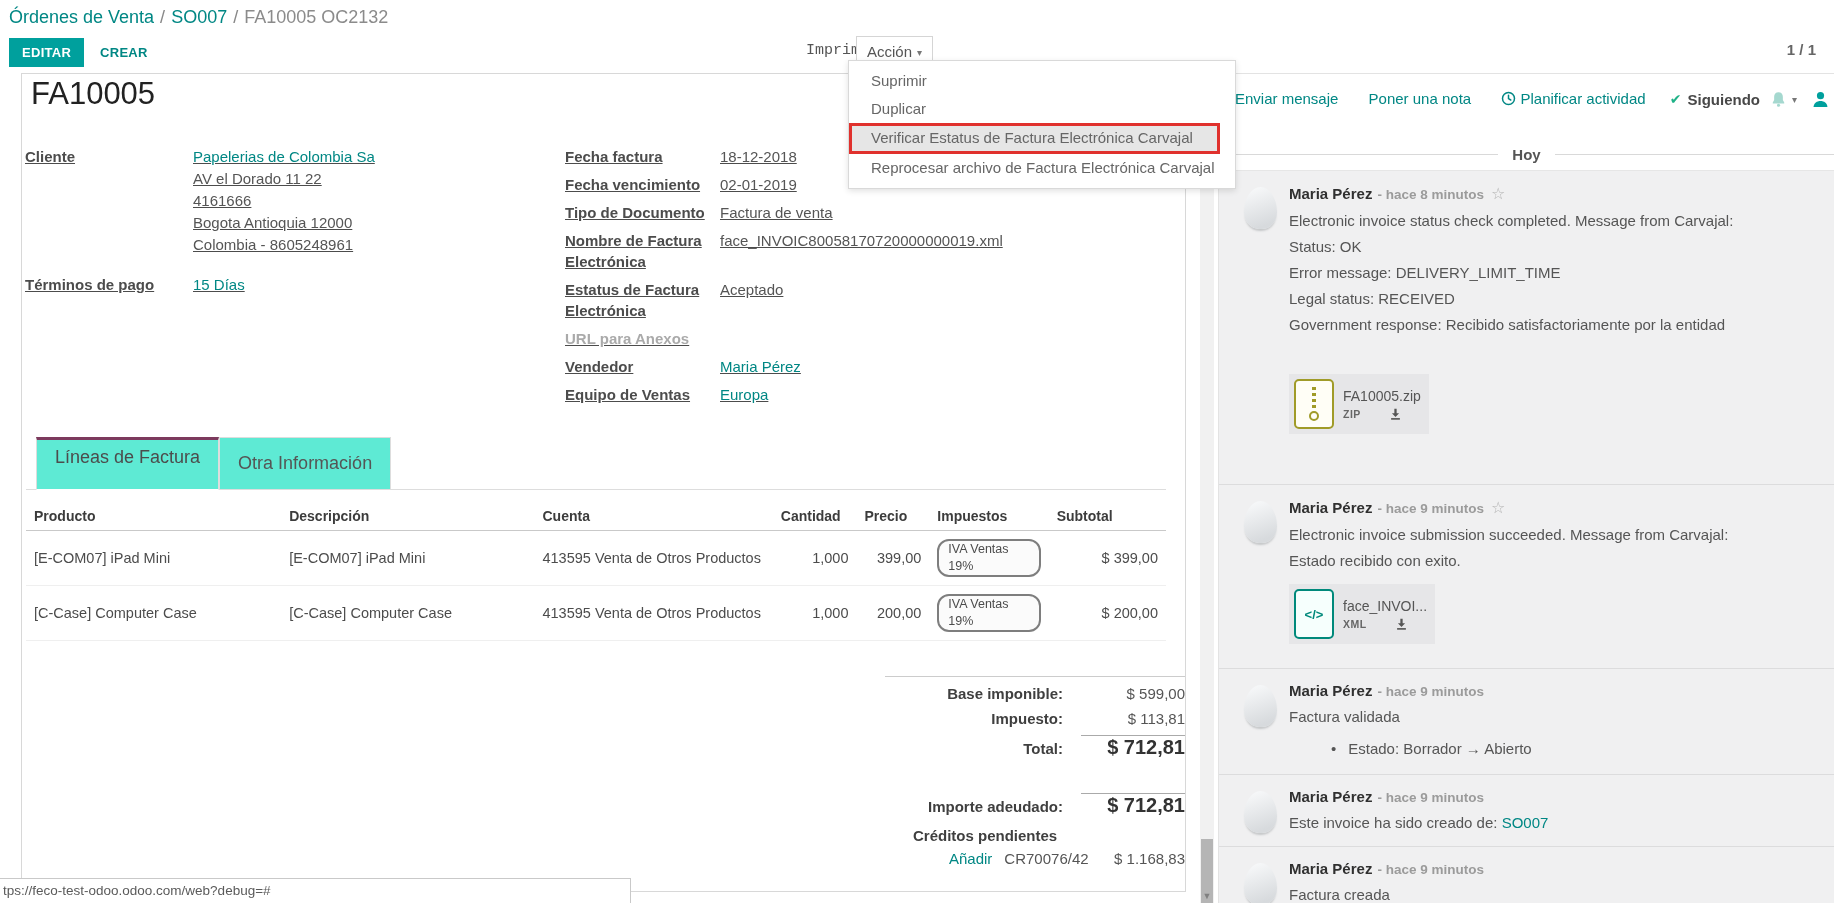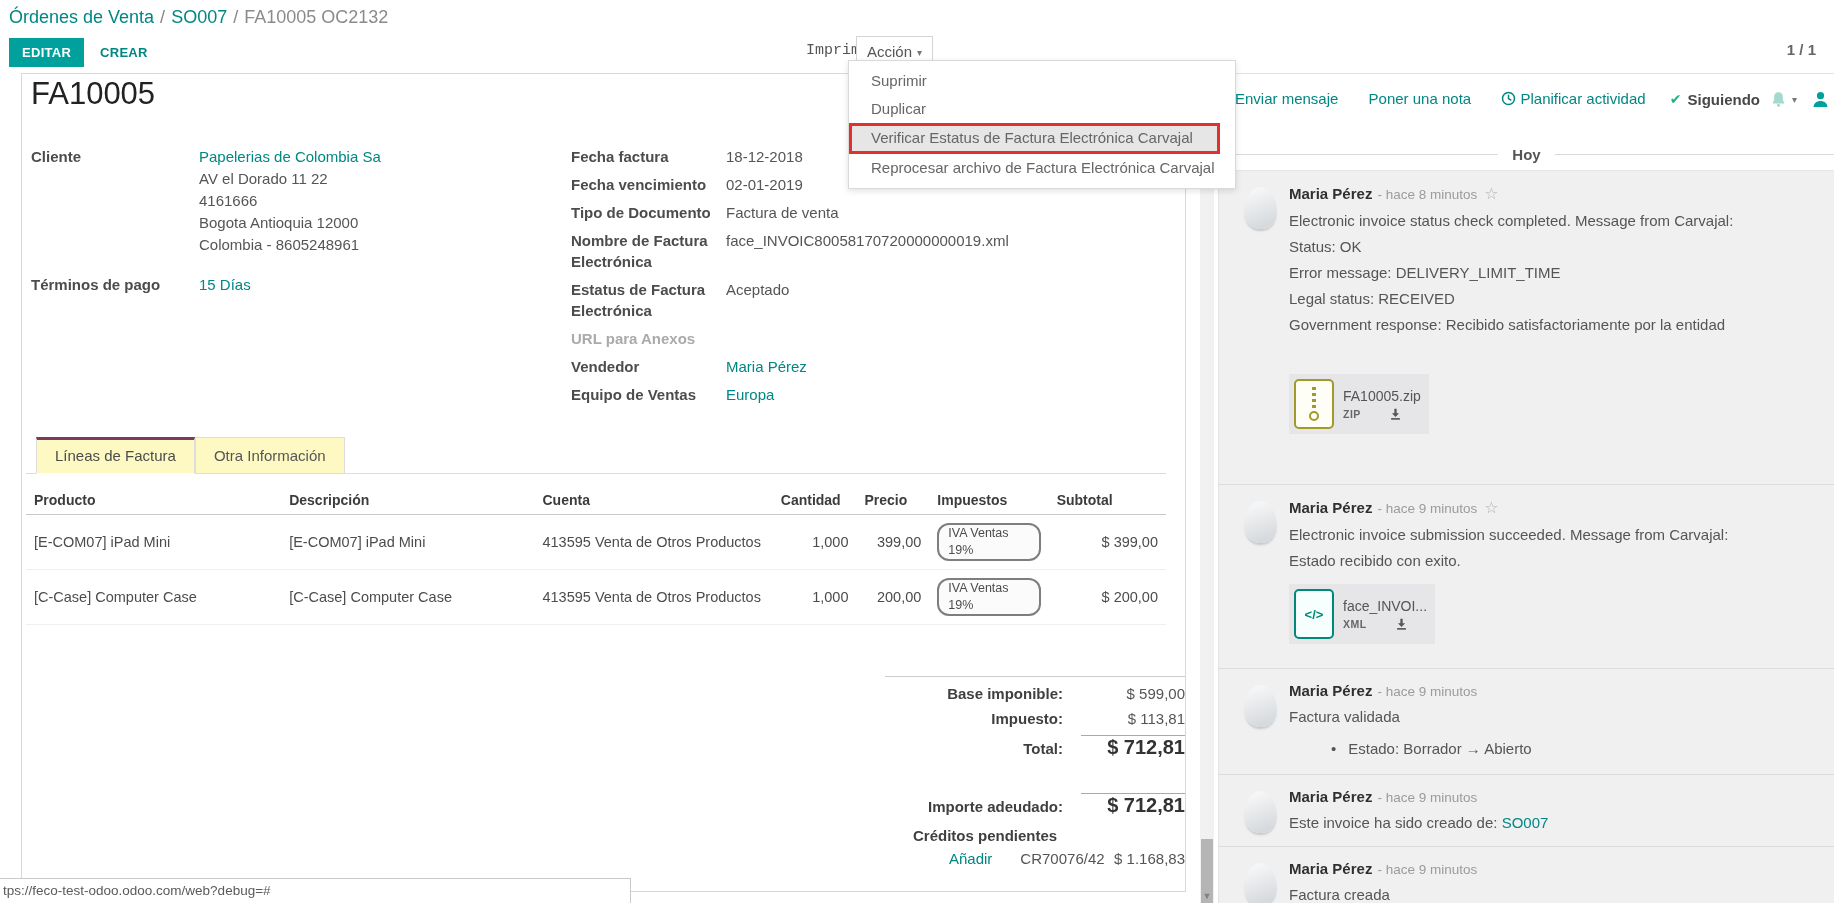--- a/index.html
+++ b/index.html
@@ -26,57 +26,57 @@
   .menu{position:absolute;left:848px;top:60px;width:386px;background:#fff;
     border:1px solid #d9d9d9;box-shadow:0 2px 6px rgba(0,0,0,.12);z-index:50;padding:6px 0;}
   .menu-item{height:28px;line-height:28px;padding-left:22px;font-size:15px;color:#666;
     cursor:pointer;white-space:nowrap;}
   .menu-item.hl{background:#e6e6e6;border:3px solid #e0312d;margin-right:15px;
     padding-left:19px;height:25px;line-height:24px;}
   
   .sheet{position:absolute;left:21px;top:73px;width:1163px;height:817px;background:#fff;
     border:1px solid #d8d8d8;z-index:5;}
   .sheet-title{position:absolute;left:9px;top:2px;font-size:31px;font-weight:500;color:#222;}
-  .fgroups{position:absolute;left:9px;top:72px;right:20px;display:flex;}
+  .fgroups{position:absolute;left:3px;top:72px;right:20px;display:flex;text-decoration:underline;}
   .fg-left{width:540px;}
   .fg-right{flex:1;}
   .frow{display:flex;margin-bottom:6px;font-size:15px;line-height:21px;}
   .flabel{width:168px;font-weight:bold;color:#4c4c4c;flex-shrink:0;}
   .fg-right .flabel{width:155px;}
   .fvalue{color:#555;}
   .flink{color:#008784;cursor:pointer;}
   .fmuted{color:#aaa;font-weight:bold;}
   .addr div{margin-bottom:1px;}
   .fg-right .frow{margin-bottom:7px;}
   
   .notebook{position:absolute;left:4px;top:363px;right:19px;}
   .tabs{display:flex;border-bottom:1px solid #ddd;padding-left:10px;}
-  .tab{font-size:15px;color:#4c4c4c;padding:9px 18px;border:1px solid #ddd;cursor:pointer;
-    background:#fef9c3;margin-bottom:-1px;}
+  .tab{font-size:18px;color:#4c4c4c;padding:15px 18px;border:1px solid #ddd;cursor:pointer;
+    background:#5eead4;margin-bottom:-1px;}
   .tab.active{border-top:3px solid #7c3a5d;border-bottom:1px solid #fff;padding-top:7px;}
   .tab.inactive{color:#555;}
   table.lines{width:100%;border-collapse:collapse;margin-top:12px;font-size:14.5px;}
   table.lines th{font-size:14px;color:#3c3c3c;text-align:left;padding:6px 8px;border-bottom:1px solid #c9c9c9;font-weight:bold;background:#fff;}
   table.lines td{padding:8px 8px;color:#4c4c4c;border-bottom:1px solid #efefef;background:#fff;}
   th.num,td.num{text-align:right;}
   .pill{display:inline-block;border:2px solid #7e7e7e;border-radius:12px;padding:0 9px;
     font-size:12.5px;line-height:17px;color:#4c4c4c;background:#fbfbfb;}
   
   .totals{position:absolute;right:0px;top:600px;width:300px;font-size:15px;}
   .trow{display:flex;align-items:baseline;padding:4px 0;}
   .tlabel{flex:1;text-align:right;font-weight:bold;color:#3f3f3f;padding-right:18px;}
   .tval{width:104px;text-align:right;color:#555;}
   .tval.big{font-size:20px;font-weight:bold;color:#333;}
   .t-topline{border-top:1px solid #ccc;margin-top:2px;padding-top:8px;}
   .vline{border-top:1px solid #aaa;}
   .tgap{height:26px;}
   .credits-label{font-weight:bold;color:#3f3f3f;padding:6px 0 2px 28px;}
   .credit-row{display:flex;align-items:baseline;padding:4px 0 4px 0;}
   .credit-add{color:#008784;cursor:pointer;margin-left:64px;}
-  .credit-ref{color:#555;margin-left:28px;}
+  .credit-ref{color:#555;margin-left:12px;}
   .credit-amt{margin-left:auto;text-align:right;color:#555;}
   
   .vscroll{position:absolute;left:1200px;top:73px;width:14px;bottom:0;background:#f1f1f1;z-index:4;}
   .vthumb{position:absolute;left:1px;top:766px;width:12px;height:110px;background:#b5b5b5;cursor:pointer;}
   .varrow{position:absolute;left:0;bottom:2px;width:14px;text-align:center;font-size:9px;color:#808080;cursor:pointer;}
   
   .chatter{position:absolute;left:1218px;top:73px;right:0;bottom:0;background:#fff;
     border-left:1px solid #e3e3e3;border-top:1px solid #e3e3e3;z-index:6;}
   .ch-header{position:absolute;left:0;top:12px;right:0;height:28px;font-size:15px;white-space:nowrap;}
   .ch-btn{color:#008784;cursor:pointer;margin-right:26px;font-weight:500;}
@@ -89,21 +89,21 @@
   .hoy .line{flex:1;border-top:1px solid #d9d9d9;}
   .hoy .txt{padding:0 14px;font-weight:bold;color:#555;font-size:15px;}
   .thread{position:absolute;left:0;top:96px;right:0;bottom:0;background:#f0f0f1;border-top:1px solid #e6e6e6;overflow:hidden;}
   .msg{position:relative;padding:13px 22px 10px 70px;border-bottom:1px solid #dcdcdd;}
   .msg:last-child{border-bottom:none;}
   .avatar{position:absolute;left:25px;top:16px;width:33px;height:42px;
     background:linear-gradient(160deg,#fafbfc 0%,#d7dadd 85%);
     border-radius:50% 50% 46% 46%/60% 60% 40% 40%;box-shadow:0 3px 2px -1px rgba(120,125,130,.35);}
   .m-head{font-size:15px;margin-bottom:5px;}
   .m-author{font-weight:bold;color:#303030;}
-  .m-meta{color:#9b9b9b;font-size:13.5px;margin-left:5px;}
+  .m-meta{color:#9b9b9b;font-size:13.5px;margin-left:5px;font-weight:bold;}
   .m-star{color:#b5b5b5;font-size:16px;margin-left:7px;cursor:pointer;}
   .m-line{font-size:15px;line-height:26px;color:#555;}
   .m-blank{height:26px;}
   .m-bullet{font-size:15px;line-height:26px;color:#555;margin:6px 0 2px 42px;}
   .m-bullet .dot{margin-right:12px;}
   .m-link{color:#008784;cursor:pointer;}
   .chip{display:inline-flex;align-items:center;background:#e6e6e8;margin:10px 0 8px 0;
     padding:5px 8px 5px 5px;cursor:pointer;}
   .tile{width:36px;height:46px;background:#fffef6;border-radius:5px;margin-right:9px;
     display:flex;flex-direction:column;align-items:center;justify-content:center;}

